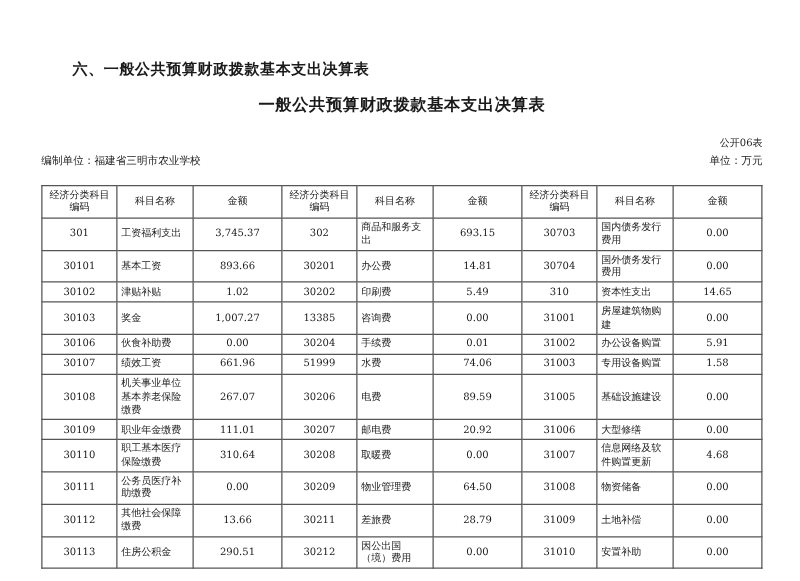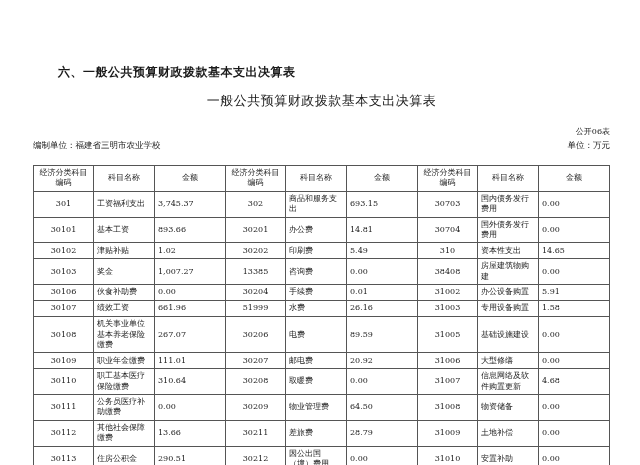--- a/index.html
+++ b/index.html
@@ -7,36 +7,36 @@
   body {
     width: 640px;
     height: 465px;
     font-family: "DejaVu Serif", "Liberation Serif", serif;
     color: #1a1a1a;
     overflow: hidden;
   }
   .sheet {
     width: 640px;
     height: 414px;
-    padding-top: 64px;
+    padding-top: 47px;
     background: #ffffff;
   }
   .content {
     width: 577px;
     margin-left: 33px;
   }
   .section-title {
     font-size: 12px;
     font-weight: bold;
     margin-left: 25px;
     letter-spacing: 0.5px;
   }
   .table-title {
     font-size: 13px;
-    font-weight: normal;
+    font-weight: bold;
     text-align: center;
     margin-top: 11px;
     letter-spacing: 0.5px;
   }
   .form-number {
     font-size: 8px;
     text-align: right;
     margin-top: 16px;
   }
   .meta-row {
@@ -62,21 +62,21 @@
     overflow-wrap: break-word;
   }
   table.budget th {
     font-weight: normal;
     text-align: center;
     height: 24px;
   }
   table.budget td { height: 16px; }
   td.code-cell   { text-align: center; }
   td.subject-cell{ text-align: left; }
-  td.amount-cell { text-align: left; font-family: "DejaVu Serif", "Liberation Serif", serif; }
+  td.amount-cell { text-align: center; font-family: "DejaVu Serif", "Liberation Serif", serif; }
   .page-number {
     text-align: center;
     font-size: 7px;
     color: #9a9a9a;
     margin-top: 9px;
     letter-spacing: 1px;
   }
 </style>
 </head>
 <body>
@@ -154,42 +154,42 @@
             <td class="subject-cell">资本性支出</td>
             <td class="amount-cell">14.65</td>
           </tr>
           <tr>
             <td class="code-cell">30103</td>
             <td class="subject-cell">奖金</td>
             <td class="amount-cell">1,007.27</td>
             <td class="code-cell">13385</td>
             <td class="subject-cell">咨询费</td>
             <td class="amount-cell">0.00</td>
-            <td class="code-cell">38408</td>
+            <td class="code-cell">31001</td>
             <td class="subject-cell">房屋建筑物购建</td>
             <td class="amount-cell">0.00</td>
           </tr>
           <tr>
             <td class="code-cell">30106</td>
             <td class="subject-cell">伙食补助费</td>
             <td class="amount-cell">0.00</td>
             <td class="code-cell">30204</td>
             <td class="subject-cell">手续费</td>
             <td class="amount-cell">0.01</td>
             <td class="code-cell">31002</td>
             <td class="subject-cell">办公设备购置</td>
             <td class="amount-cell">5.91</td>
           </tr>
           <tr>
             <td class="code-cell">30107</td>
             <td class="subject-cell">绩效工资</td>
             <td class="amount-cell">661.96</td>
             <td class="code-cell">51999</td>
             <td class="subject-cell">水费</td>
-            <td class="amount-cell">26.16</td>
+            <td class="amount-cell">74.06</td>
             <td class="code-cell">31003</td>
             <td class="subject-cell">专用设备购置</td>
             <td class="amount-cell">1.58</td>
           </tr>
           <tr>
             <td class="code-cell">30108</td>
             <td class="subject-cell">机关事业单位基本养老保险缴费</td>
             <td class="amount-cell">267.07</td>
             <td class="code-cell">30206</td>
             <td class="subject-cell">电费</td>

